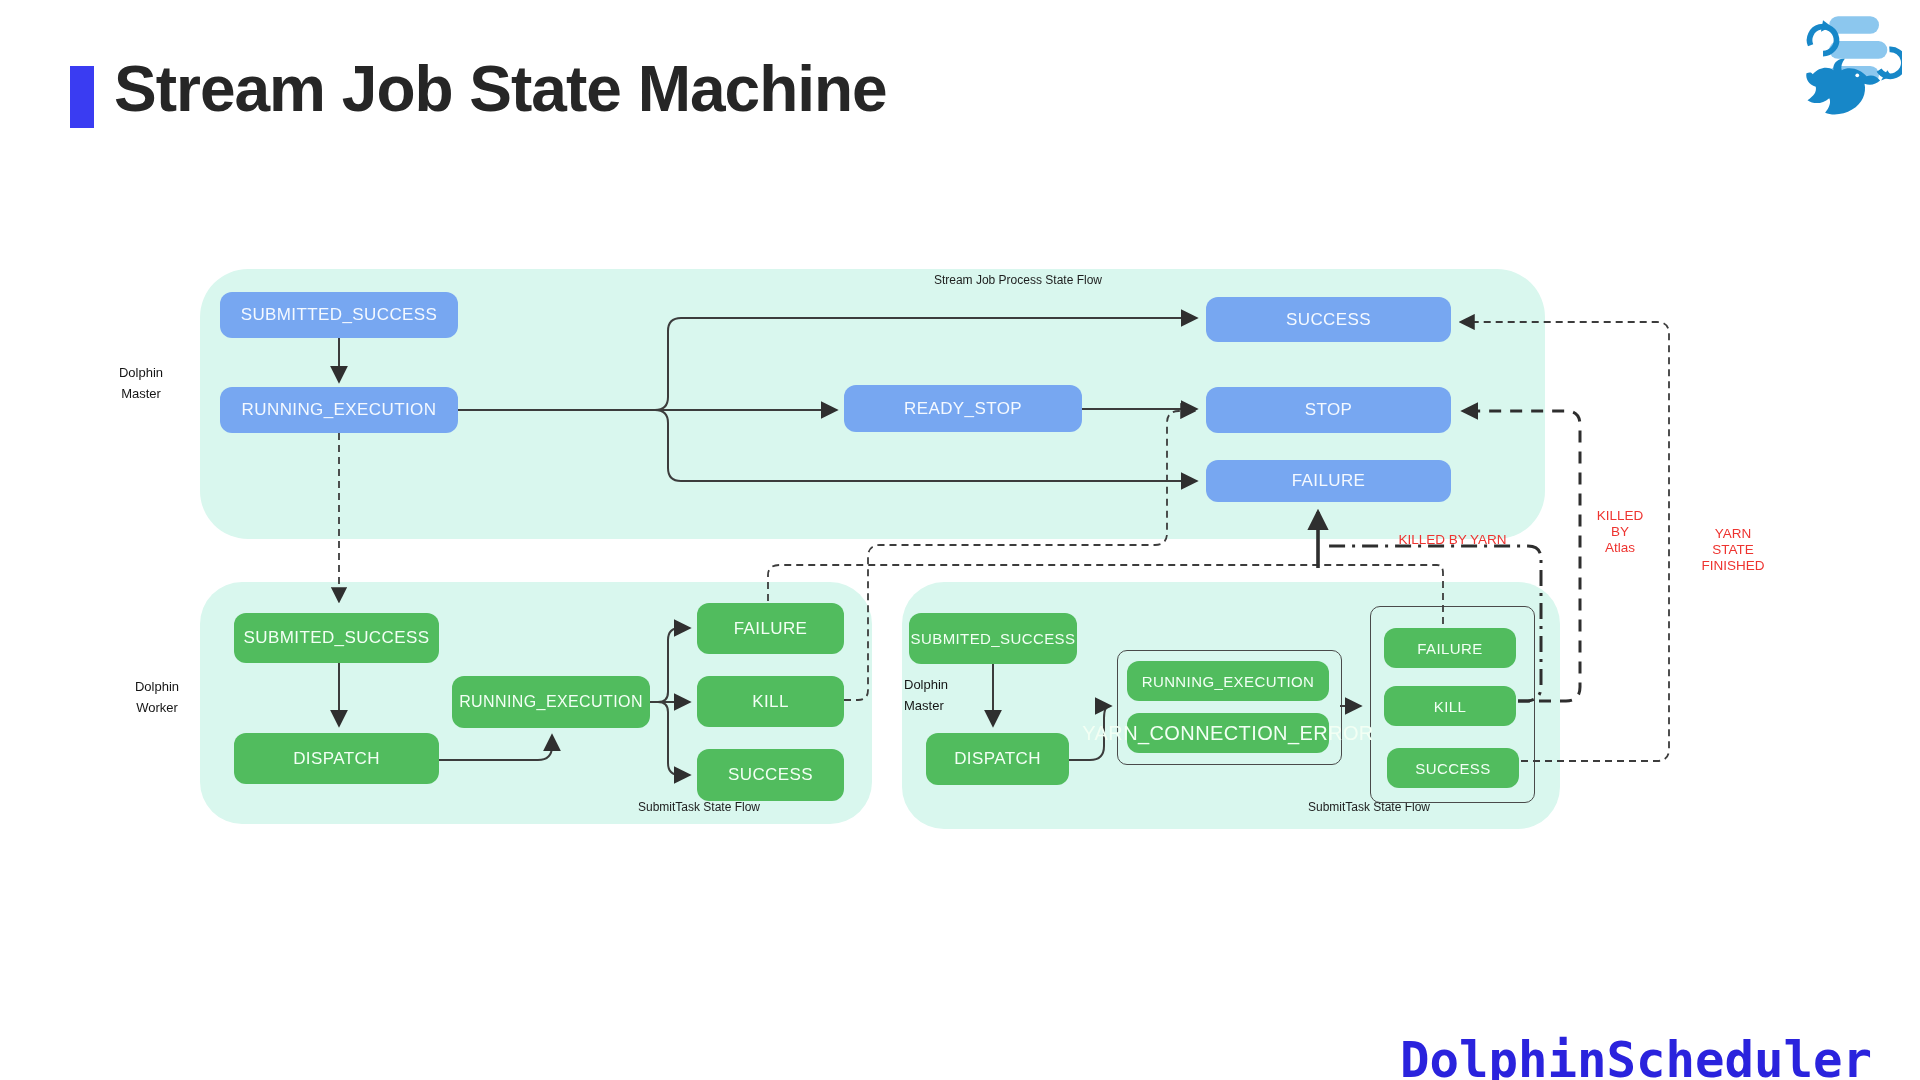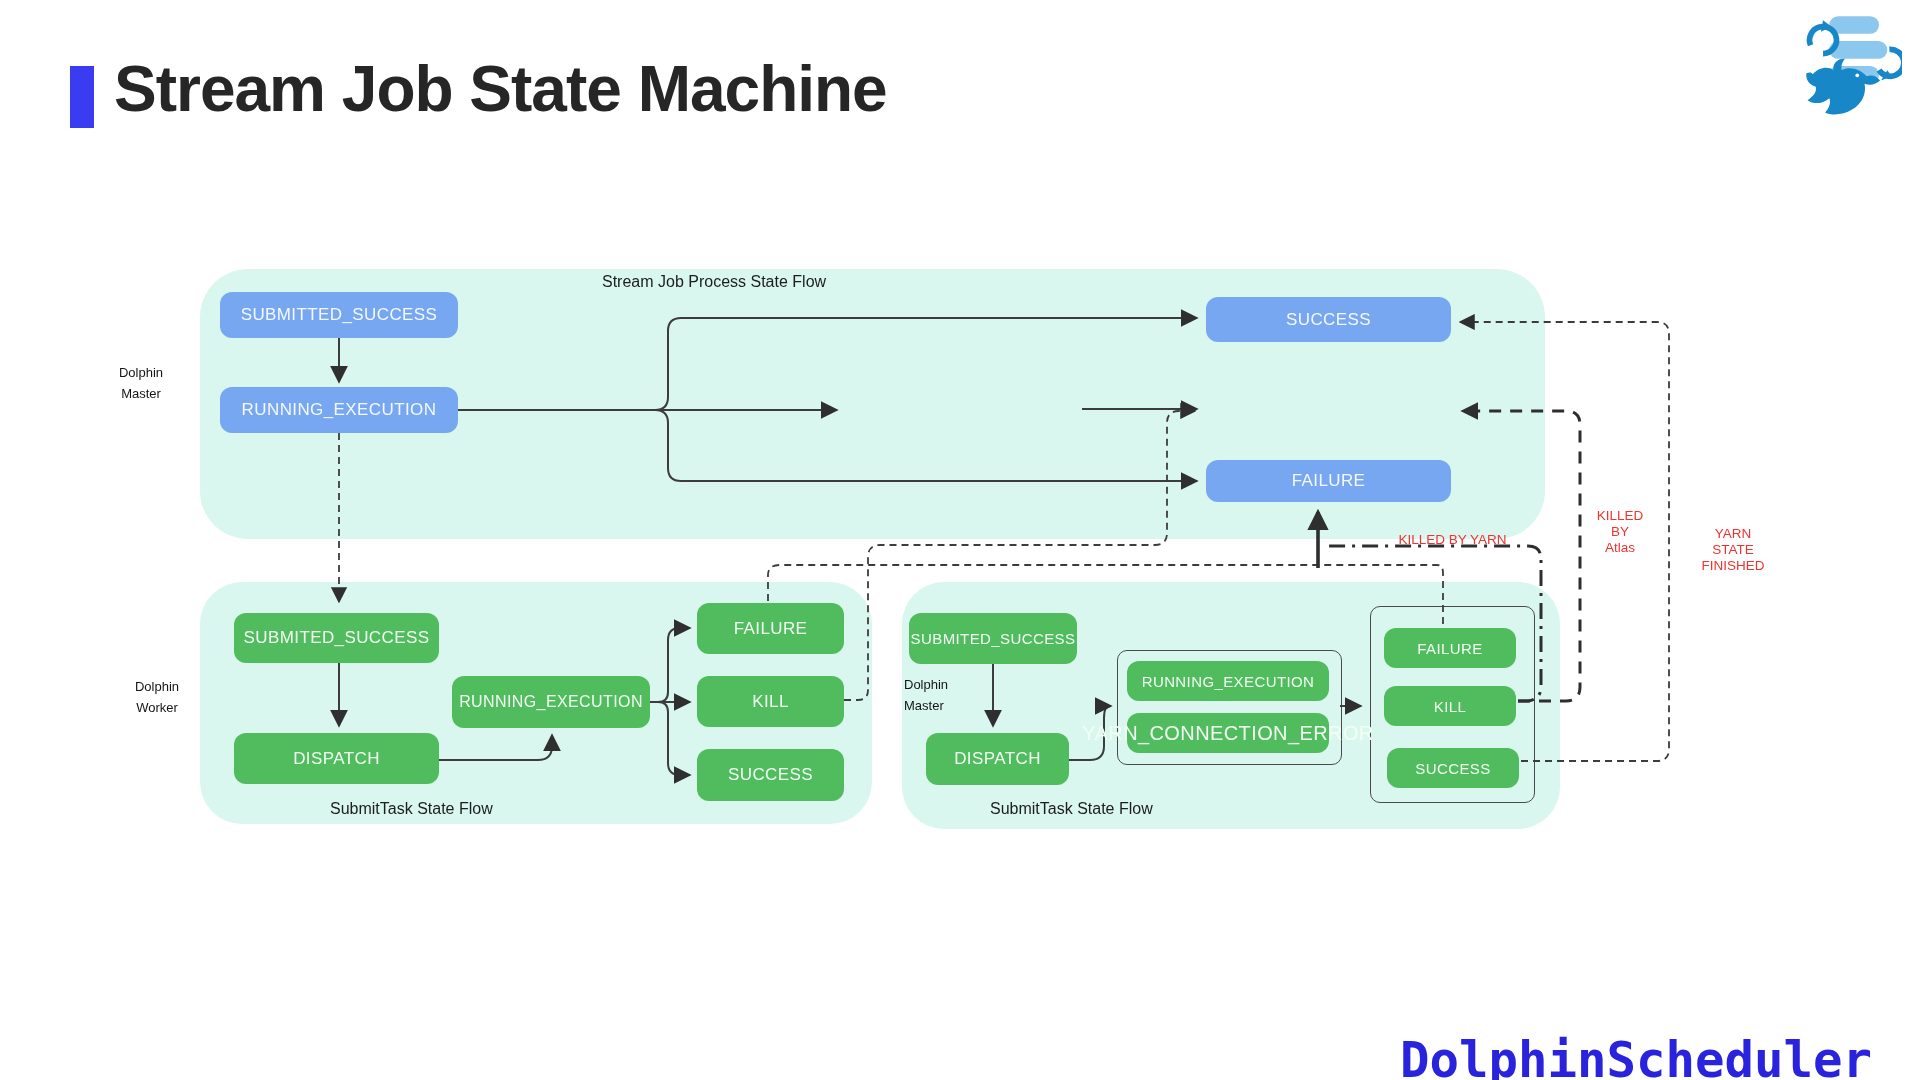--- a/index.html
+++ b/index.html
@@ -13,21 +13,21 @@
   .abs{position:absolute;}
   
   .accent-bar{left:70px;top:66px;width:24px;height:62px;background:var(--accent);}
   .page-title{left:114px;top:52px;font-size:64px;font-weight:bold;color:var(--ink);
               letter-spacing:-1px;white-space:nowrap;}
   
   .mint{background:var(--mint);}
   .c-process{left:200px;top:269px;width:1345px;height:270px;border-radius:48px;}
   .c-submit {left:200px;top:582px;width:672px;height:242px;border-radius:42px;}
   .c-track  {left:902px;top:582px;width:658px;height:247px;border-radius:42px;}
-  .flow-title{font-size:16px;color:#1d1d1d;text-align:left;}
+  .flow-title{font-size:12px;color:#1d1d1d;text-align:right;}
   
   .node{display:flex;align-items:center;justify-content:center;border-radius:12px;
         color:#f4f9ff;font-size:17px;letter-spacing:.4px;text-align:center;}
   .node.blue{background:var(--blue);}
   .node.green{background:var(--green);color:#f2fff4;}
   .fs15{font-size:15px;} .fs14{font-size:20px;} .fs16{font-size:16px;}
   
   .group{border:1.6px solid #4a4a4a;border-radius:10px;background:transparent;}
   
   .side-label{font-size:13px;color:#151515;line-height:21px;text-align:center;}
@@ -111,21 +111,23 @@
     <path class="dash" d="M768,601 V575 Q768,565 780,565 H1437 Q1443,565 1443,573 V624"></path>
     <path class="dash" d="M1521,761 H1657 Q1669,761 1669,749 V334 Q1669,322 1657,322 H1461" marker-end="url(#arr)"></path>
 
     <path class="dashB" d="M1518,701 H1566 Q1580,701 1580,687 V425 Q1580,411 1566,411 H1463" marker-end="url(#arrB)"></path>
     <path class="dashdotB" d="M1518,701 H1528 Q1541,699 1541,687 V559 Q1541,546 1528,546 H1324"></path>
     <path class="thick" d="M1318,568 V512" marker-end="url(#arrB)"></path>
   </svg>
 
   <div class="abs node blue" style="left:220px;top:292px;width:238px;height:46px">SUBMITTED_SUCCESS</div>
   <div class="abs node blue" style="left:220px;top:387px;width:238px;height:46px">RUNNING_EXECUTION</div>
+  <div class="abs node blue" style="left:844px;top:385px;width:238px;height:47px">READY_STOP</div>
   <div class="abs node blue" style="left:1206px;top:297px;width:245px;height:45px">SUCCESS</div>
+  <div class="abs node blue" style="left:1206px;top:387px;width:245px;height:46px">STOP</div>
   <div class="abs node blue" style="left:1206px;top:460px;width:245px;height:42px">FAILURE</div>
 
   <div class="abs node green" style="left:234px;top:613px;width:205px;height:50px">SUBMITED_SUCCESS</div>
   <div class="abs node green" style="left:234px;top:733px;width:205px;height:51px">DISPATCH</div>
   <div class="abs node green fs16" style="left:452px;top:676px;width:198px;height:52px">RUNNING_EXECUTION</div>
   <div class="abs node green" style="left:697px;top:603px;width:147px;height:51px">FAILURE</div>
   <div class="abs node green" style="left:697px;top:676px;width:147px;height:51px">KILL</div>
   <div class="abs node green" style="left:697px;top:749px;width:147px;height:52px">SUCCESS</div>
 
   <div class="abs node green fs15" style="left:909px;top:613px;width:168px;height:51px">SUBMITED_SUCCESS</div>

